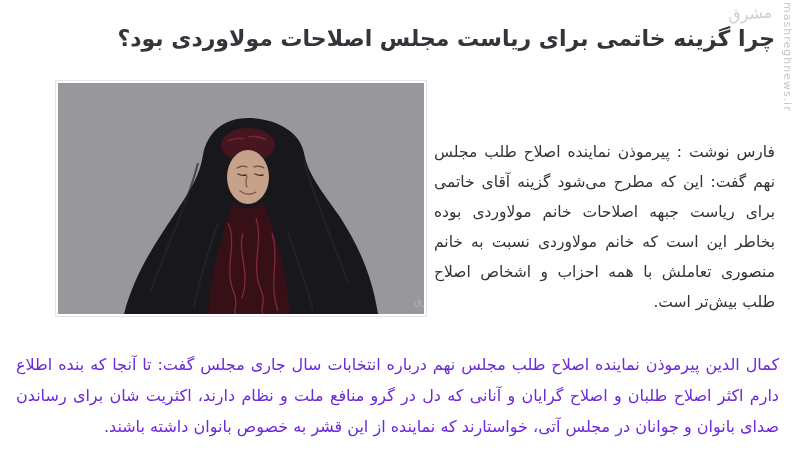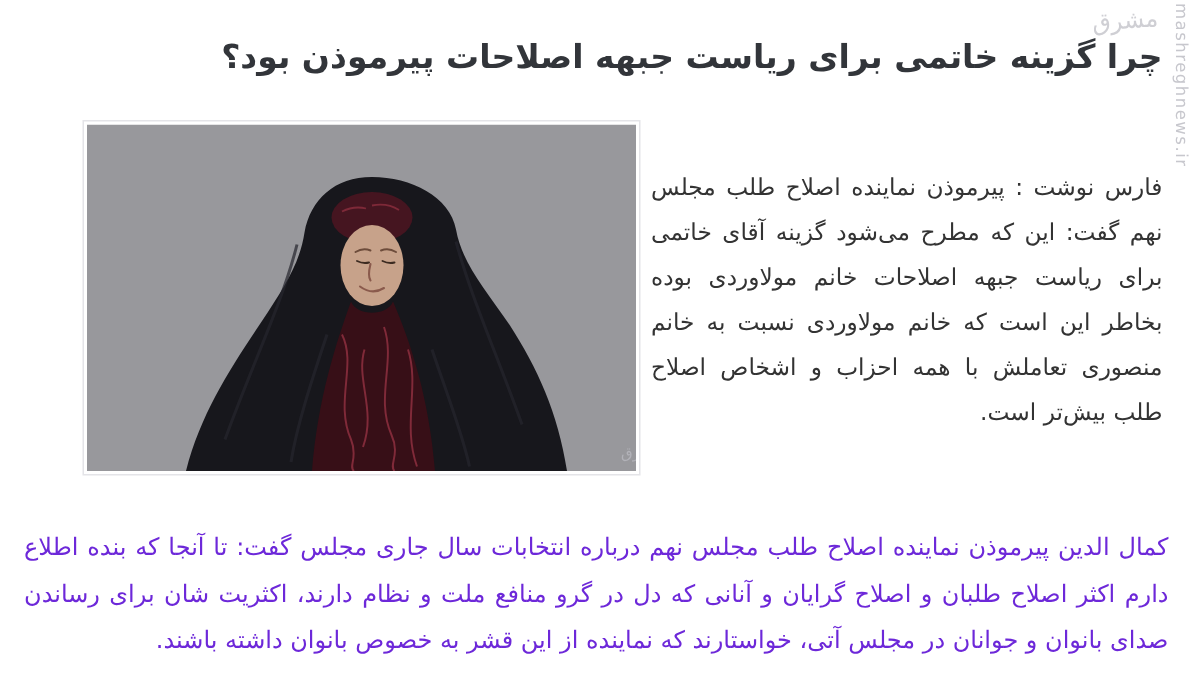--- a/index.html
+++ b/index.html
@@ -42,21 +42,21 @@
     font-size: 22px;
     line-height: 34px;
     font-weight: bold;
     color: #32353a;
   }
   .content {
     display: flex;
     direction: rtl;
     margin: 24px 21px 0 14px;
     gap: 7px;
-    align-items: center;
+    align-items: flex-end;
     padding-left: 41px;
   }
   .intro {
     flex: 1;
     direction: rtl;
     text-align: justify;
     text-align-last: right;
     font-size: 15.5px;
     line-height: 30px;
     color: #333333;
@@ -82,21 +82,21 @@
     color: #6d28d9;
     margin: 32px 17px 0 16px;
   }
 </style>
 </head>
 <body>
 
 <div class="wm-vertical">mashreghnews.ir</div>
 <div class="wm-logo">مشرق</div>
 
-<h1 class="headline">چرا گزینه خاتمی برای ریاست جبهه اصلاحات پیرموذن بود؟</h1>
+<h1 class="headline">چرا گزینه خاتمی برای ریاست مجلس اصلاحات مولاوردی بود؟</h1>
 
 <div class="content">
 
   <p class="intro">فارس نوشت : پیرموذن نماینده اصلاح طلب مجلس نهم گفت: این که مطرح می‌شود گزینه آقای خاتمی برای ریاست جبهه اصلاحات خانم مولاوردی بوده بخاطر این است که خانم مولاوردی نسبت به خانم منصوری تعاملش با همه احزاب و اشخاص اصلاح طلب بیش‌تر است.</p>
 
   <div class="photo-frame">
     <svg width="366" height="231" viewBox="0 0 366 231" xmlns="http://www.w3.org/2000/svg" role="img">
 
       <rect x="0" y="0" width="366" height="231" fill="#98989c"></rect>
 

